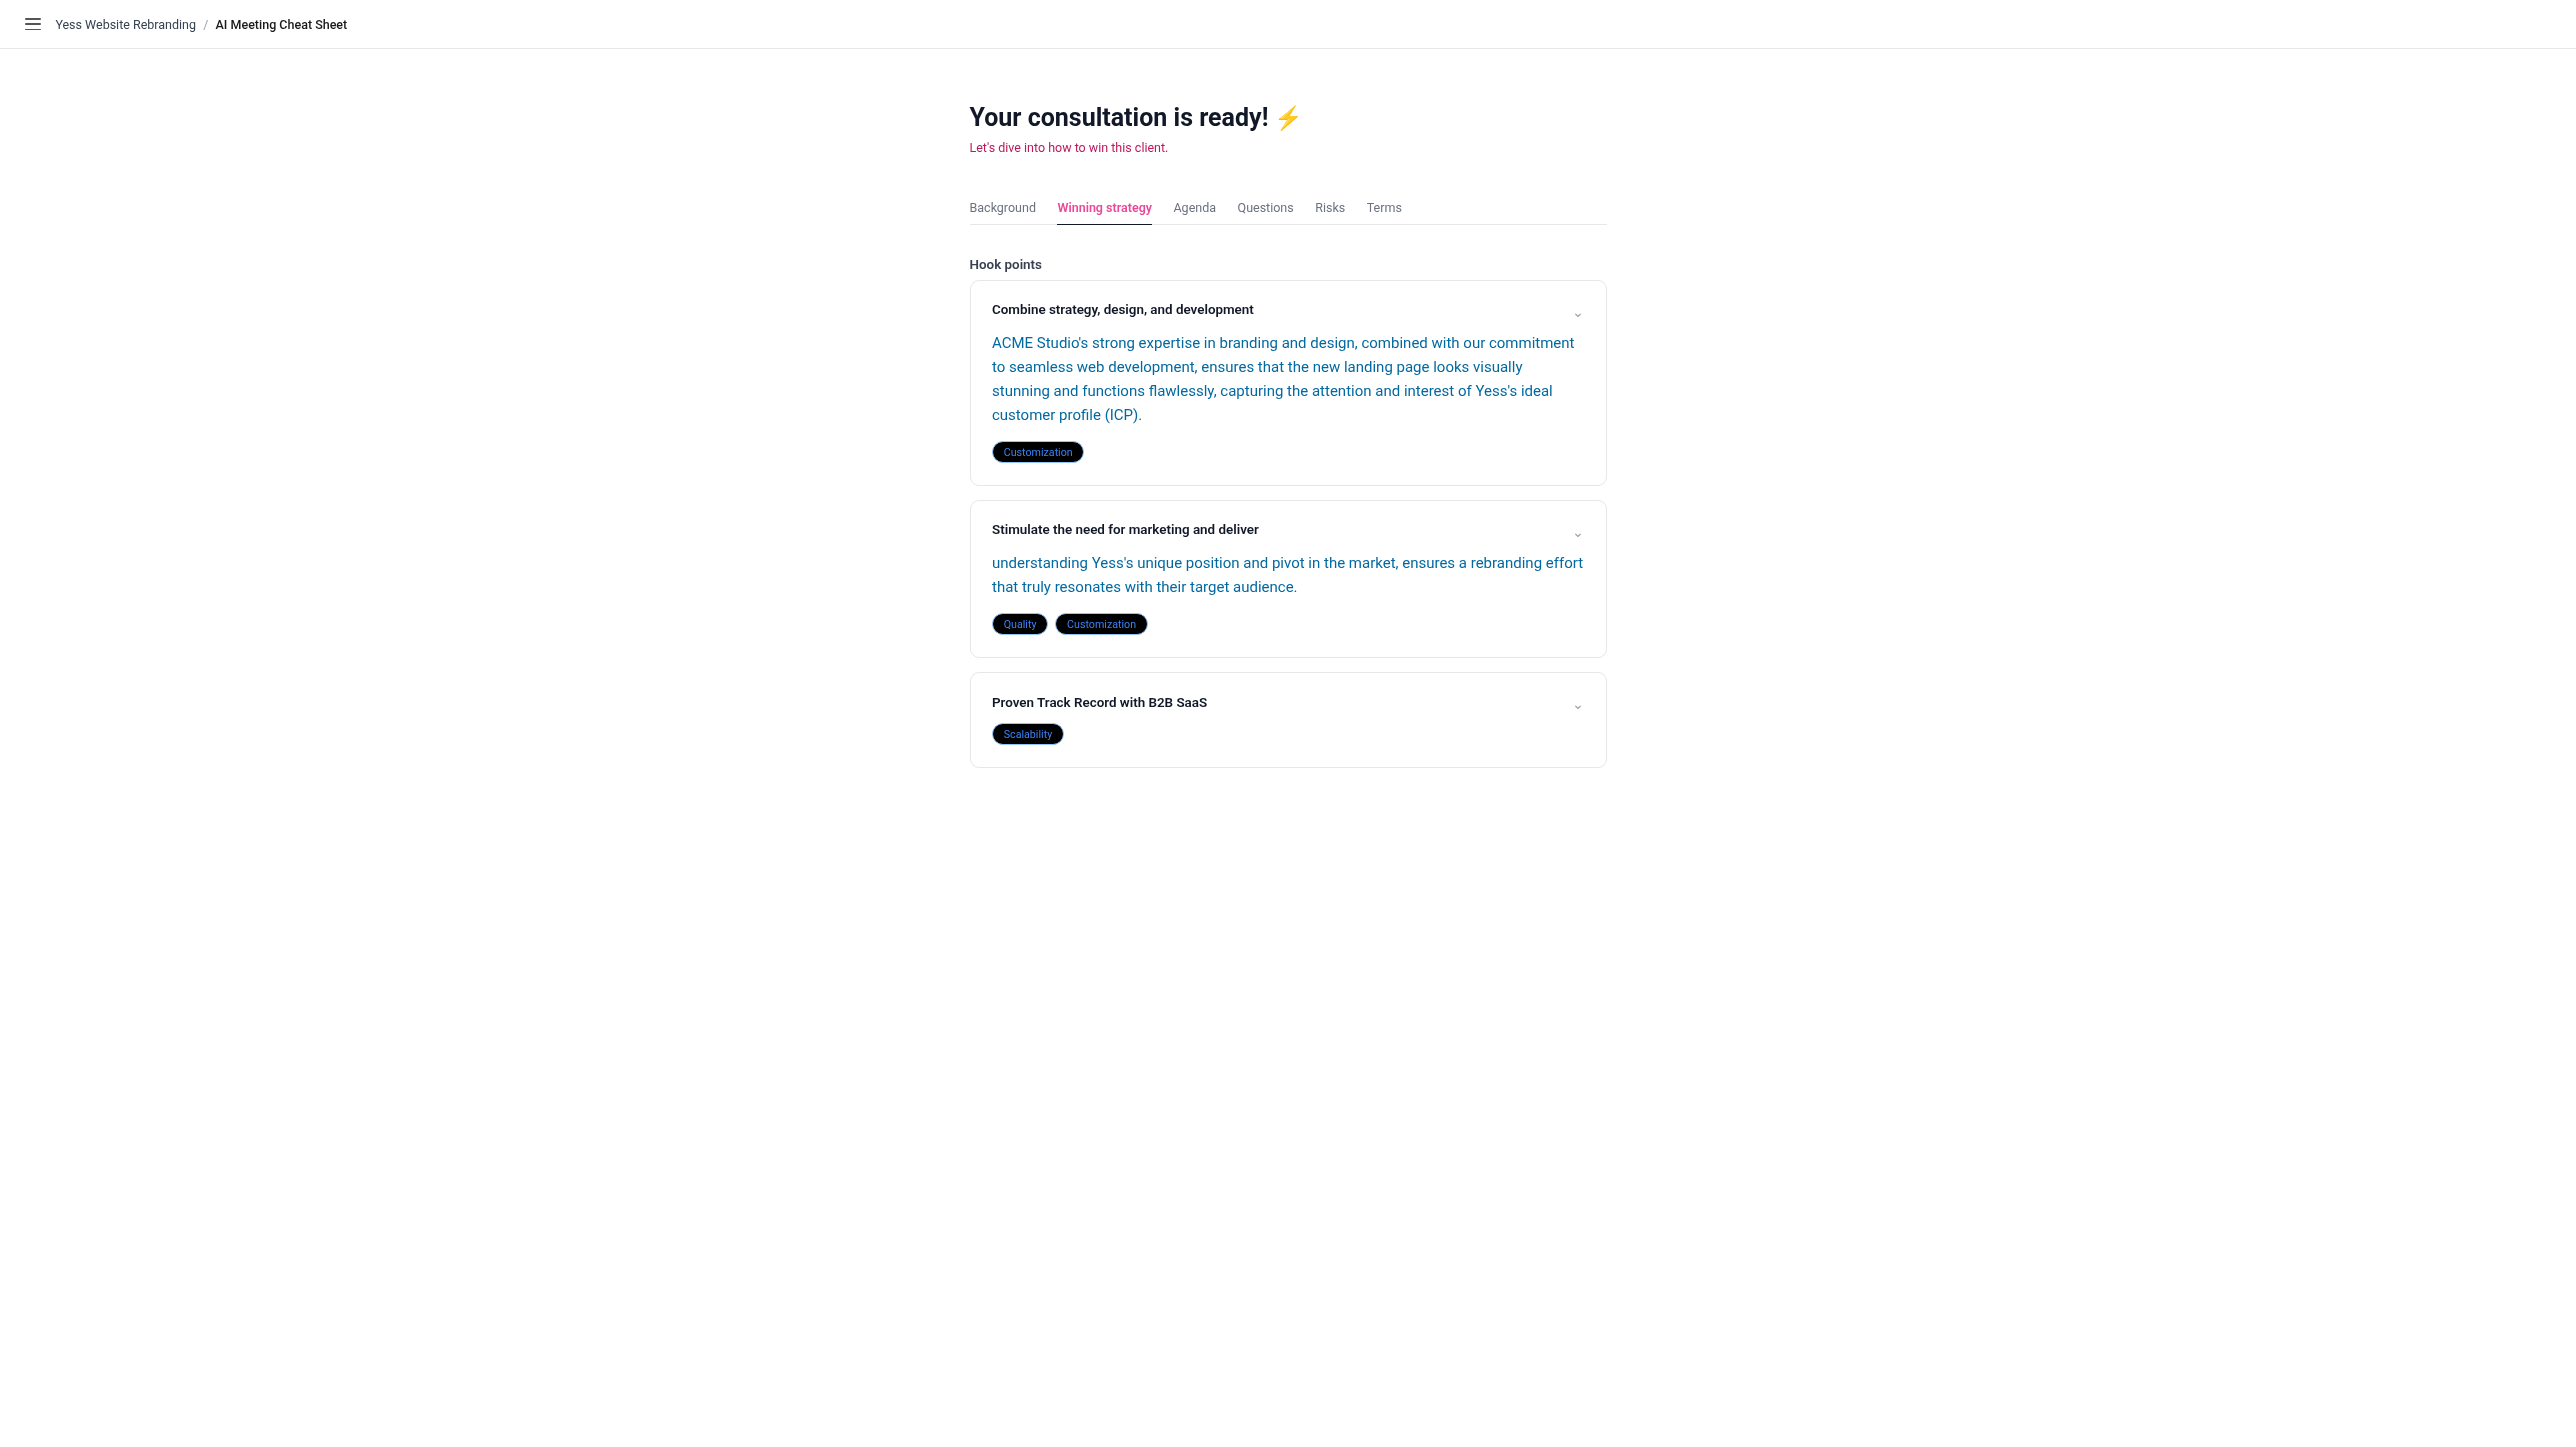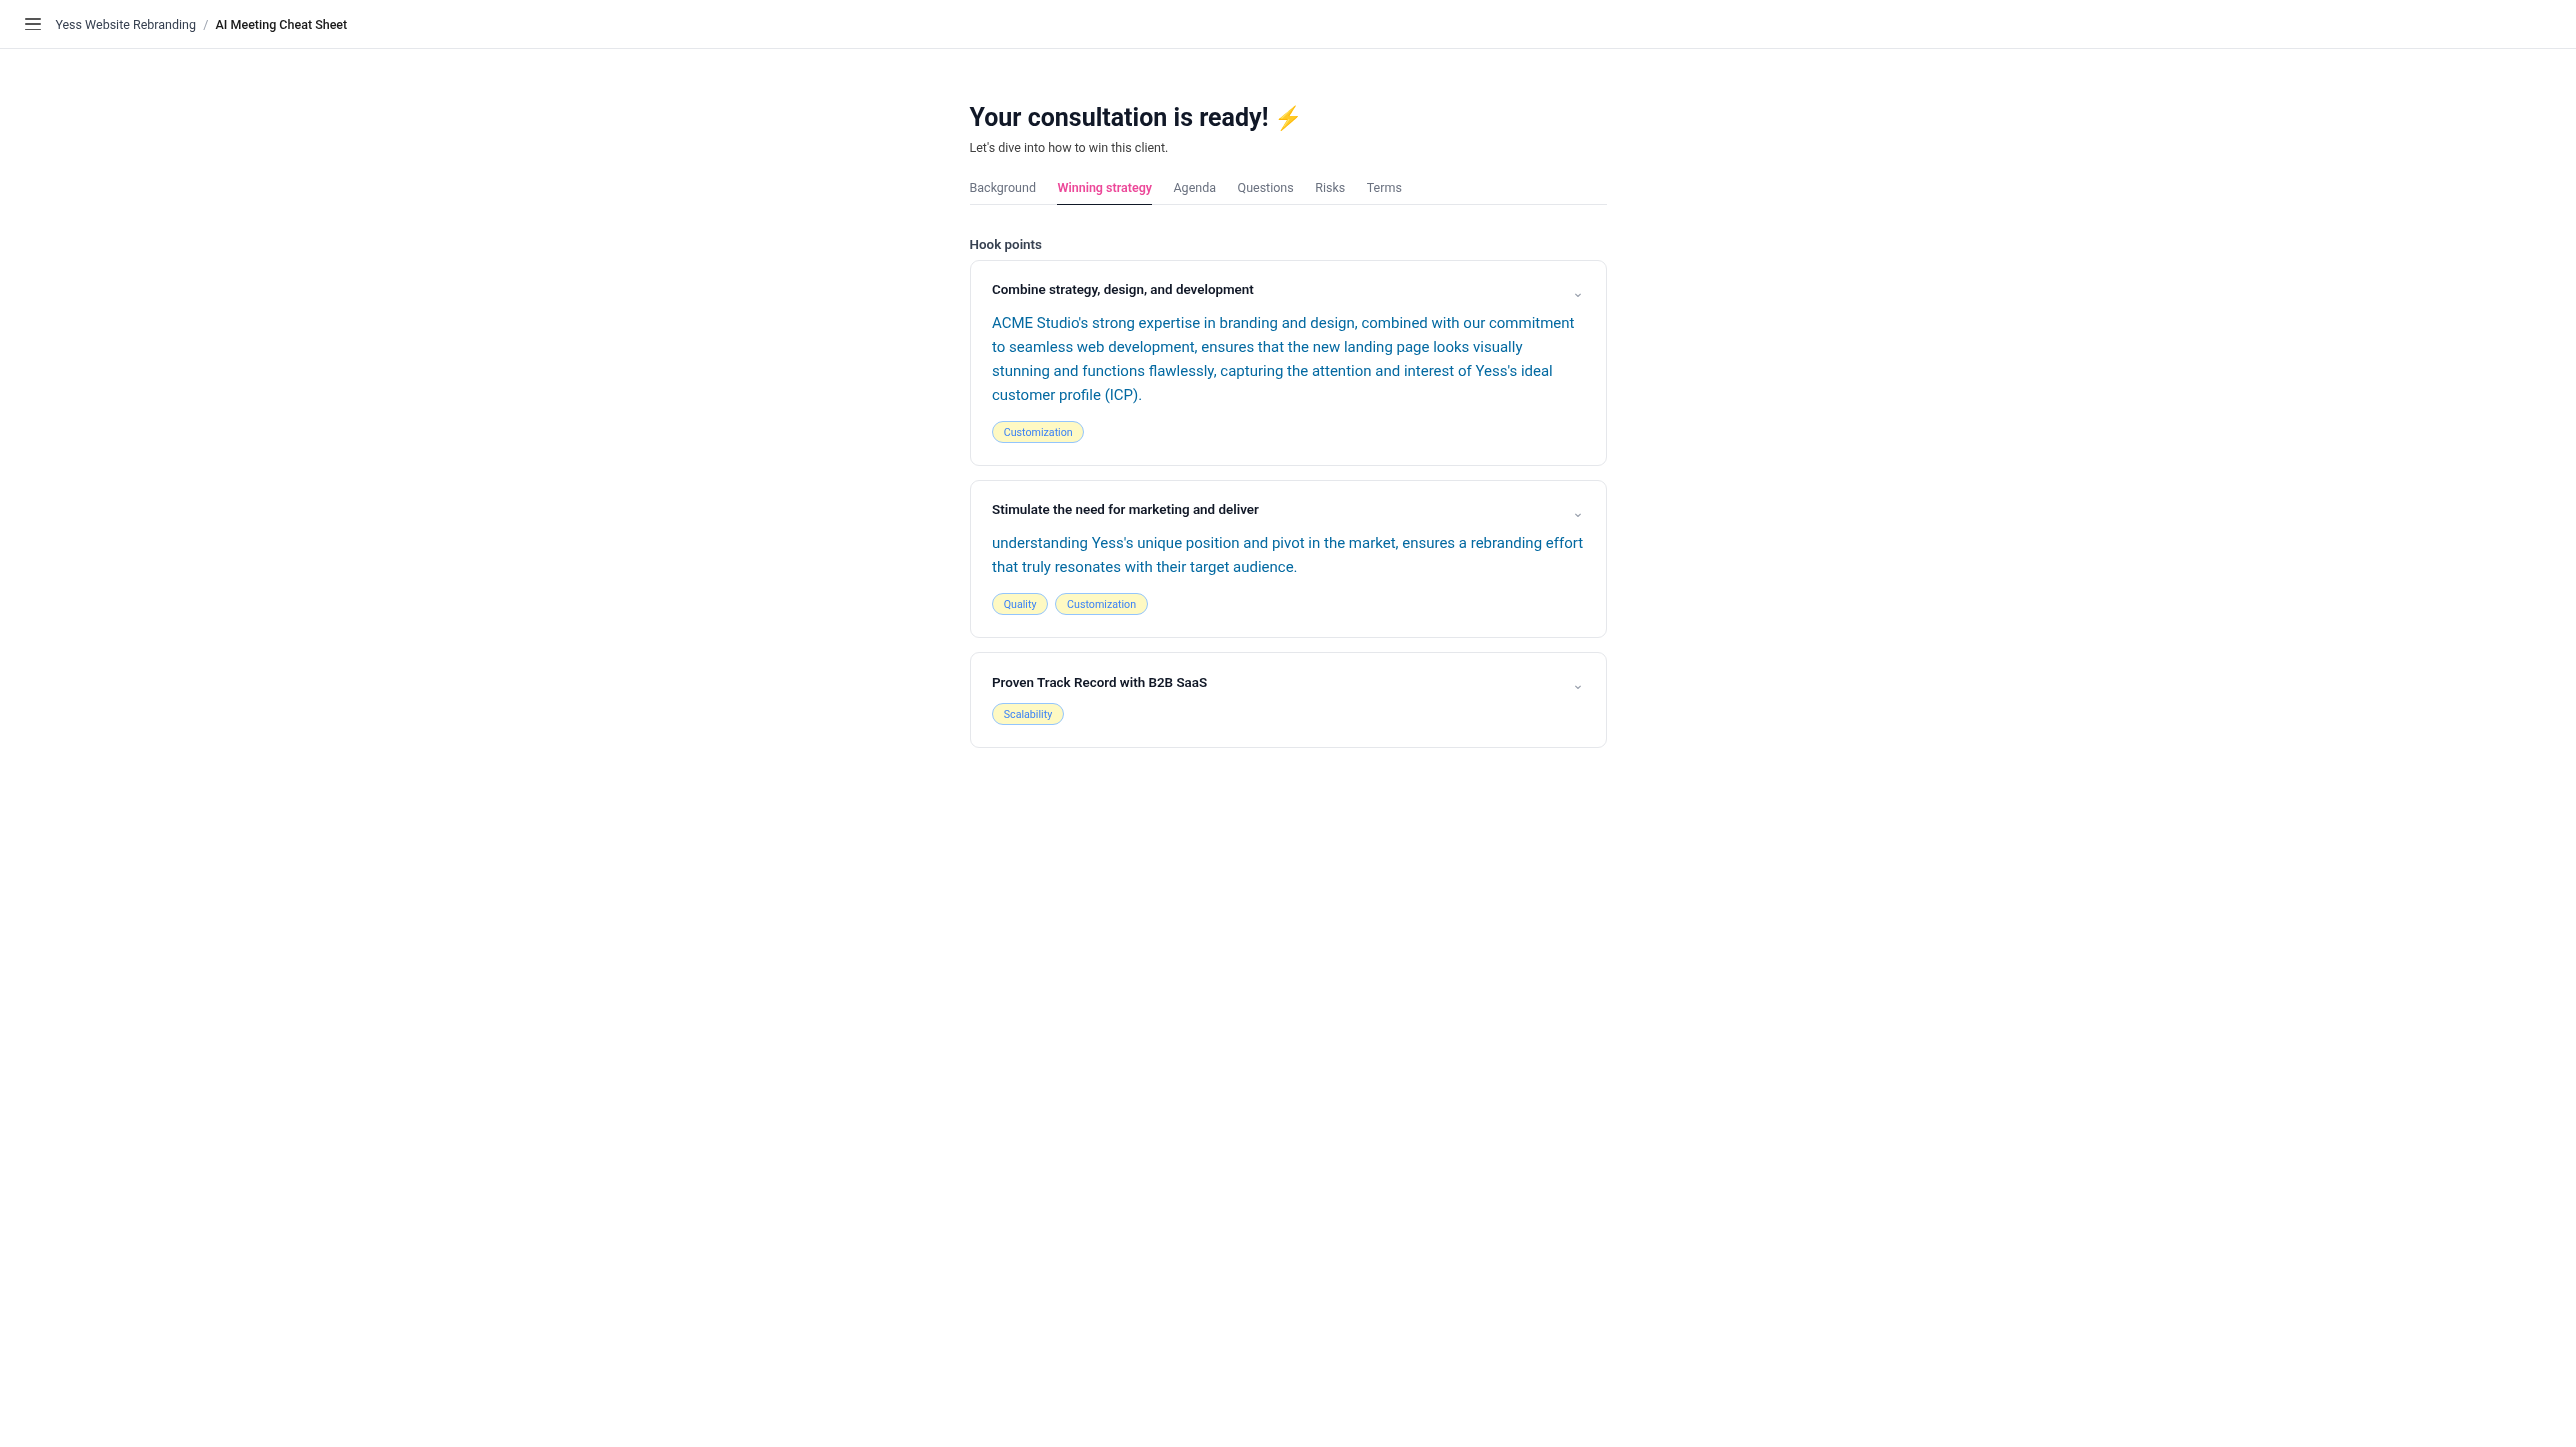--- a/index.html
+++ b/index.html
@@ -75,22 +75,22 @@
       margin-bottom: 7.2px;
     }
 
     .lightning-icon {
       color: #f59e0b;
       font-size: 23px;
     }
 
     .page-subtitle {
       font-size: 12.5px;
-      color: #404040;
-      margin-bottom: 16px;
+      color: #be185d;
+      margin-bottom: 36px;
     }
 
     
     .tabs {
       display: flex;
       align-items: center;
       gap: 21.5px;
       border-bottom: 0.9px solid #e5e7eb;
       margin-bottom: 32px;
     }
@@ -169,21 +169,21 @@
       gap: 7.2px;
     }
 
     .tag {
       display: inline-block;
       padding: 3.6px 10.7px;
       border: 0.9px solid #93c5fd;
       border-radius: 18px;
       font-size: 10.7px;
       color: #3b82f6;
-      background: #fef9c3;
+      background: #000000;
       cursor: pointer;
     }
   </style>
 </head>
 <body>
 
 <header class="header">
   <div class="header-menu-icon">
     <span></span>
     <span></span>

